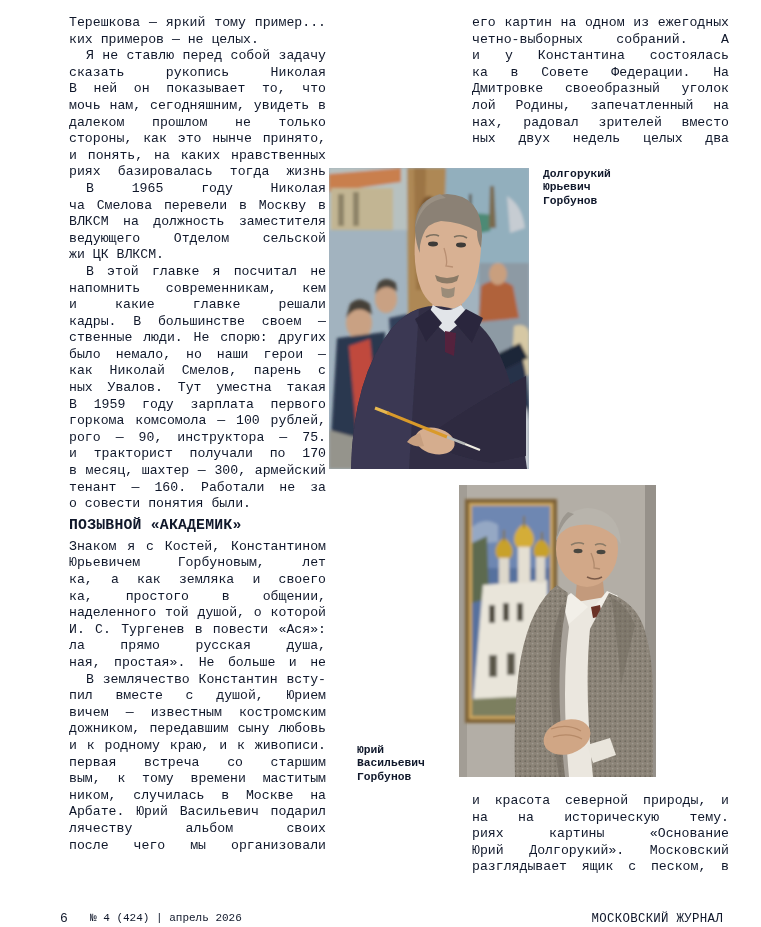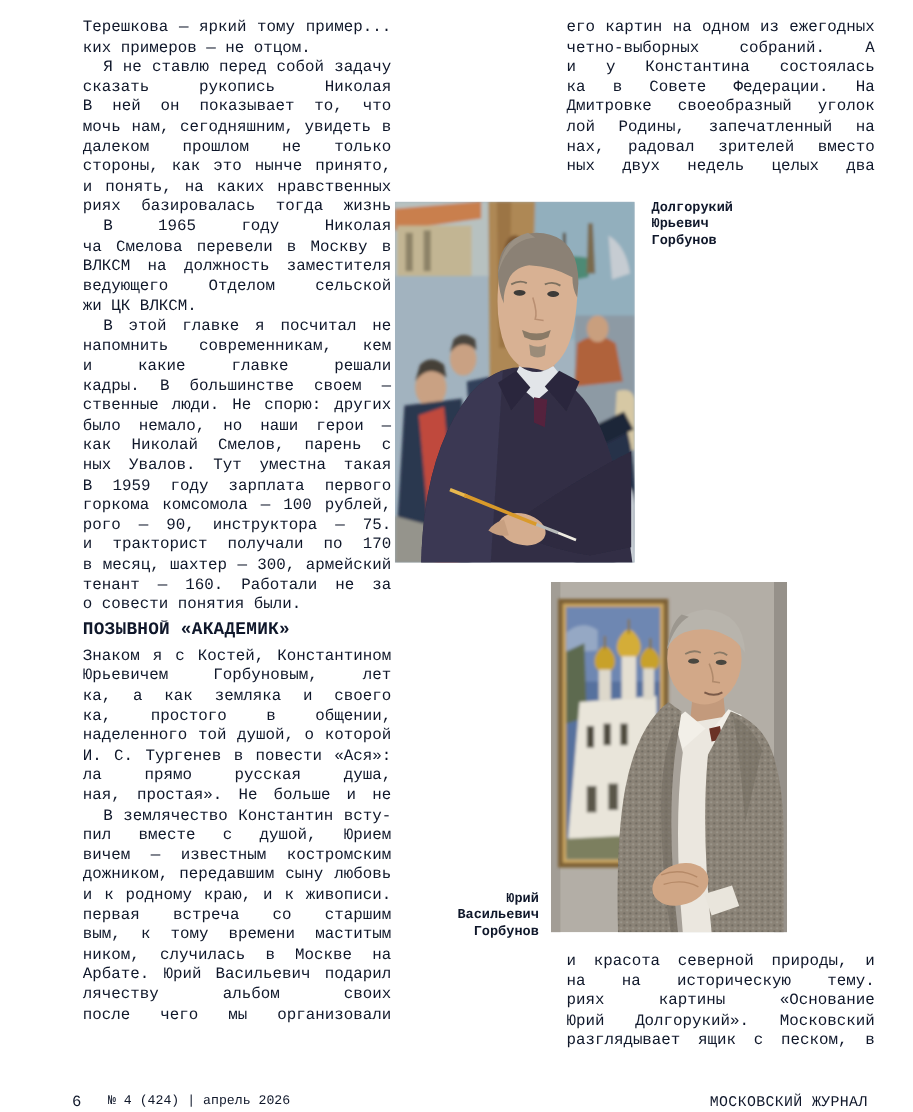--- a/index.html
+++ b/index.html
@@ -10,35 +10,35 @@
     margin-left:12px;
   }
   .col{position:absolute;font-size:13.2px;line-height:16.6px;}
   .line{text-align:justify;text-align-last:justify;height:16.6px;overflow:hidden;}
   .line.last{text-align-last:left;}
   .line.indent{text-indent:17px;}
   .heading{font-weight:700;font-size:14.8px;line-height:17px;margin-top:4px;margin-bottom:5px;letter-spacing:.2px;height:17px;overflow:hidden;}
   .photo{position:absolute;overflow:hidden;}
   .photo svg{display:block;width:100%;height:100%;}
   .caption{position:absolute;font-weight:700;font-size:11.3px;line-height:13.3px;}
-  .caption.right{text-align:right;}
+  .caption.right{text-align:left;}
   .footer-item{position:absolute;white-space:nowrap;}
   #footer-page-number{left:48px;top:911px;font-size:13px;}
   #footer-issue{left:78px;top:912px;font-size:11px;}
   #footer-journal{right:50px;top:912px;font-size:12.4px;letter-spacing:.3px;}
 </style>
 </head>
 <body>
 
 <div class="page">
 
   <div class="col" id="col-left" style="left:57px;top:15px;width:257px;">
       <div>
         <div class="line">Терешкова — яркий тому пример... И та-</div>
-        <div class="line last">ких примеров — не отцом.</div>
+        <div class="line last">ких примеров — не целых.</div>
       </div>
       <div>
         <div class="line indent">Я не ставлю перед собой задачу пере-</div>
         <div class="line">сказать рукопись Николая Смелова.</div>
         <div class="line">В ней он показывает то, что может по-</div>
         <div class="line">мочь нам, сегодняшним, увидеть в не-</div>
         <div class="line">далеком прошлом не только негативные</div>
         <div class="line">стороны, как это нынче принято, но</div>
         <div class="line">и понять, на каких нравственных катего-</div>
         <div class="line last">риях базировалась тогда жизнь общества.</div>

